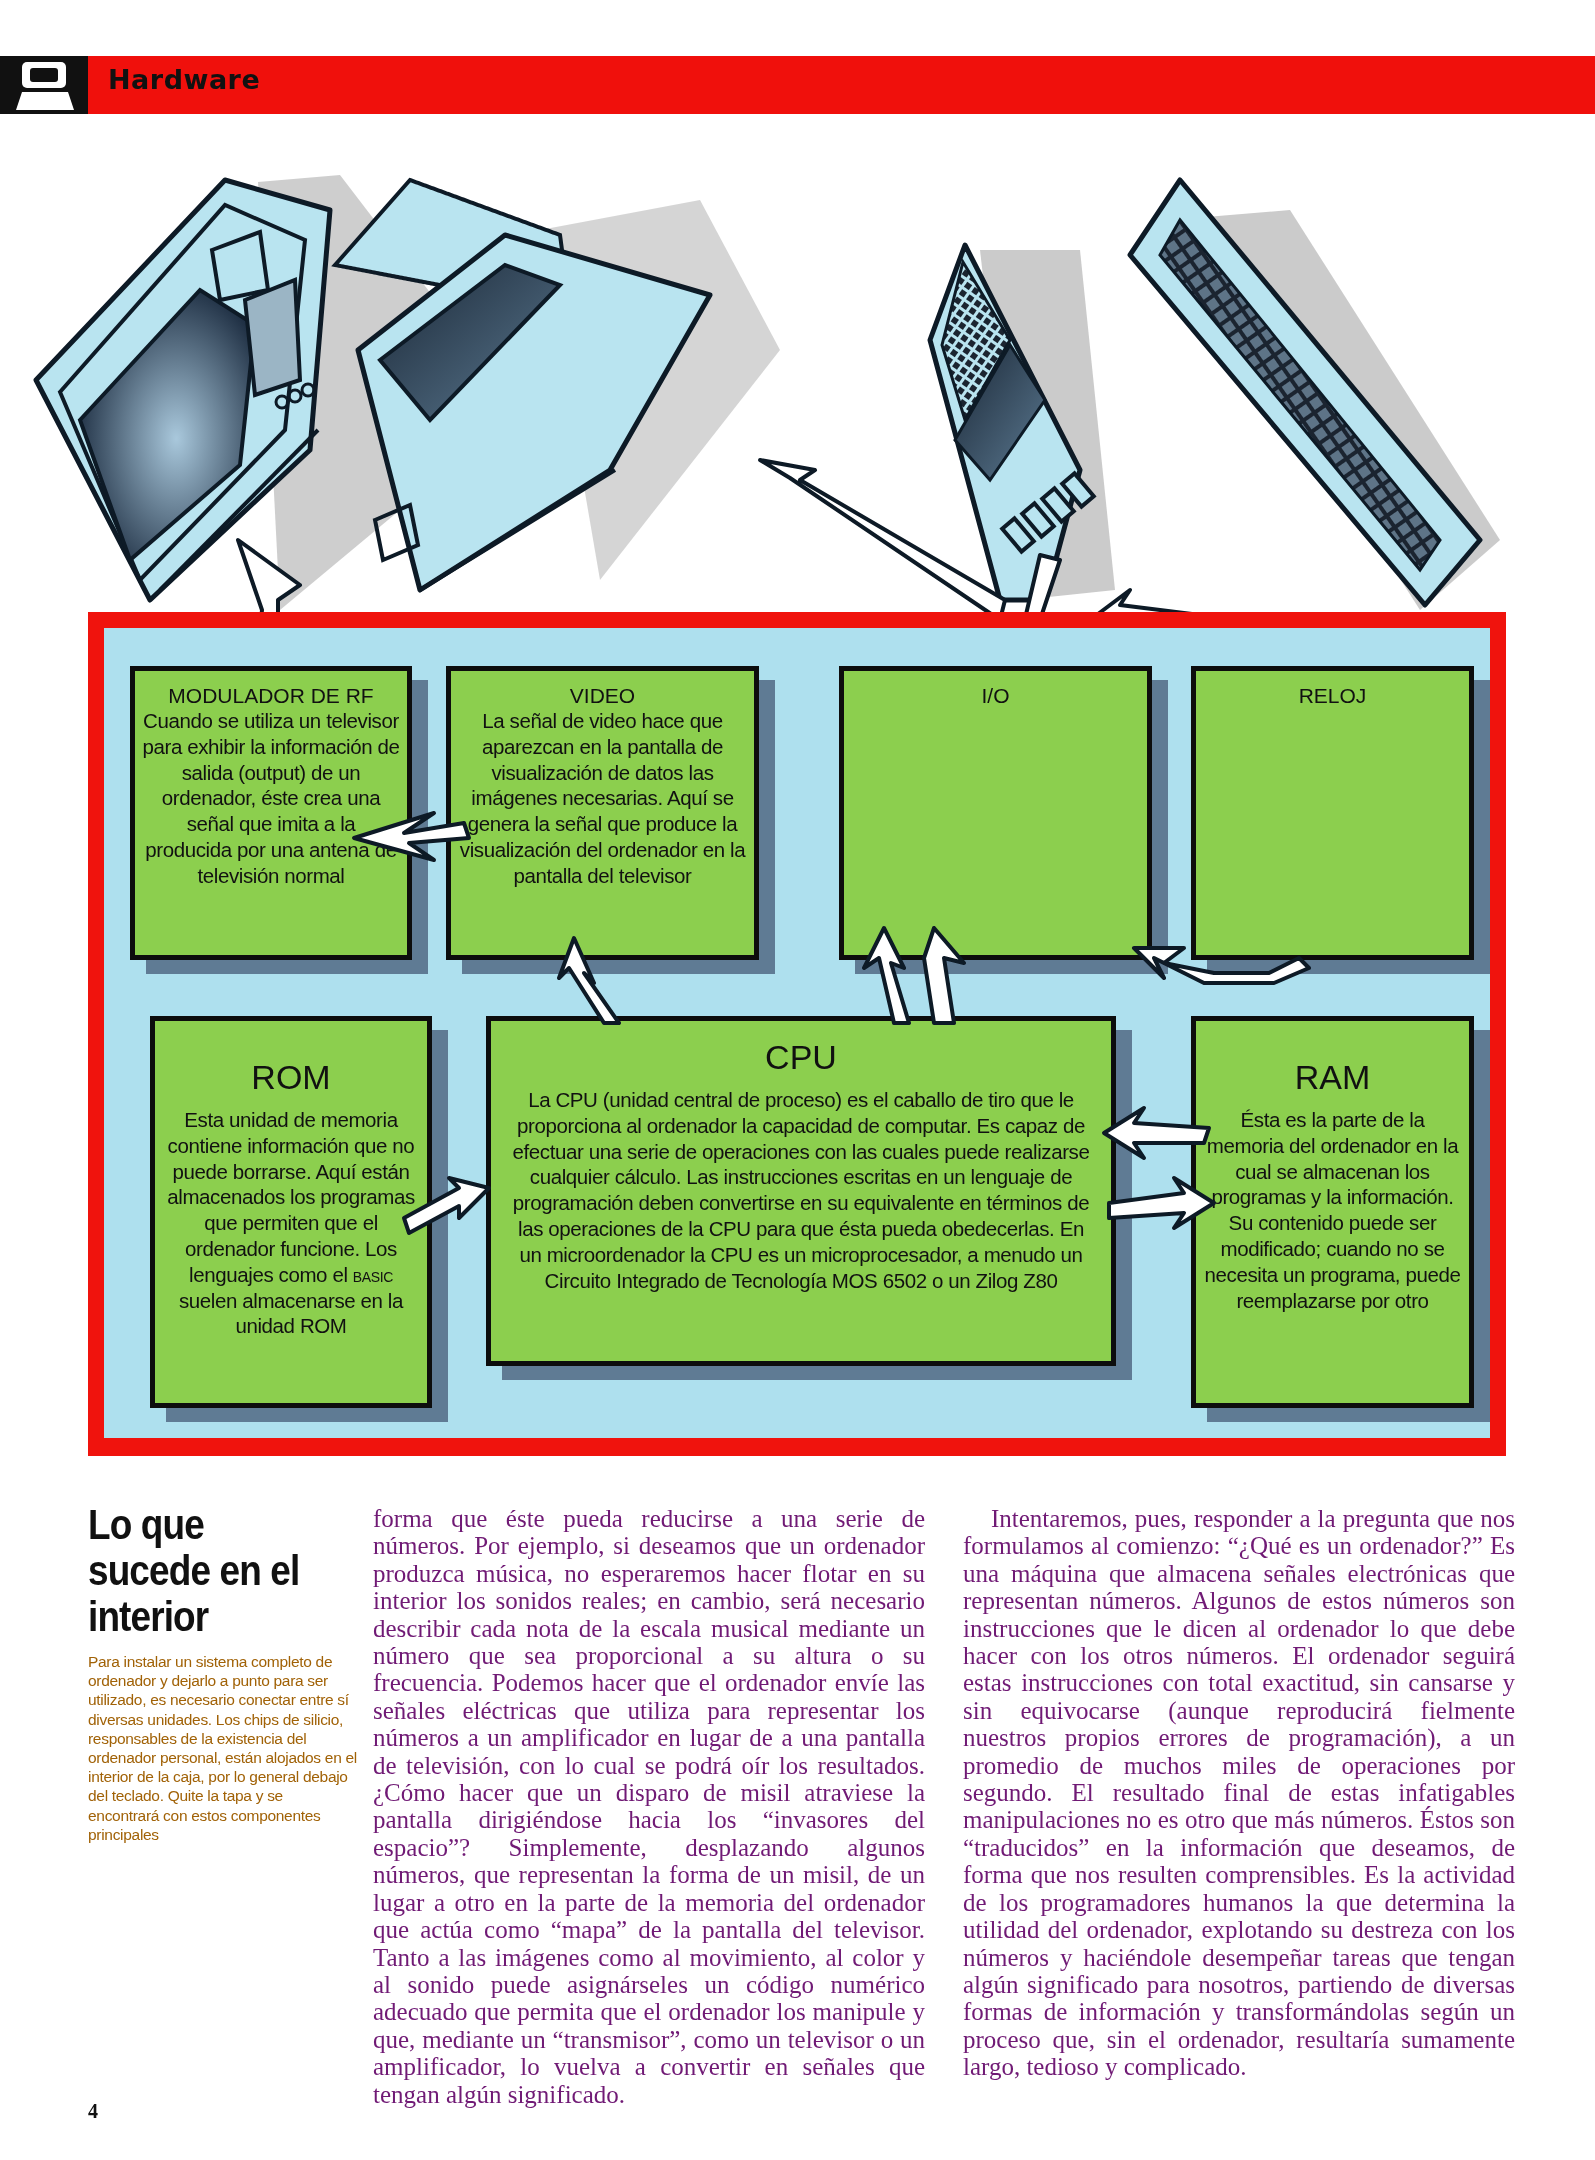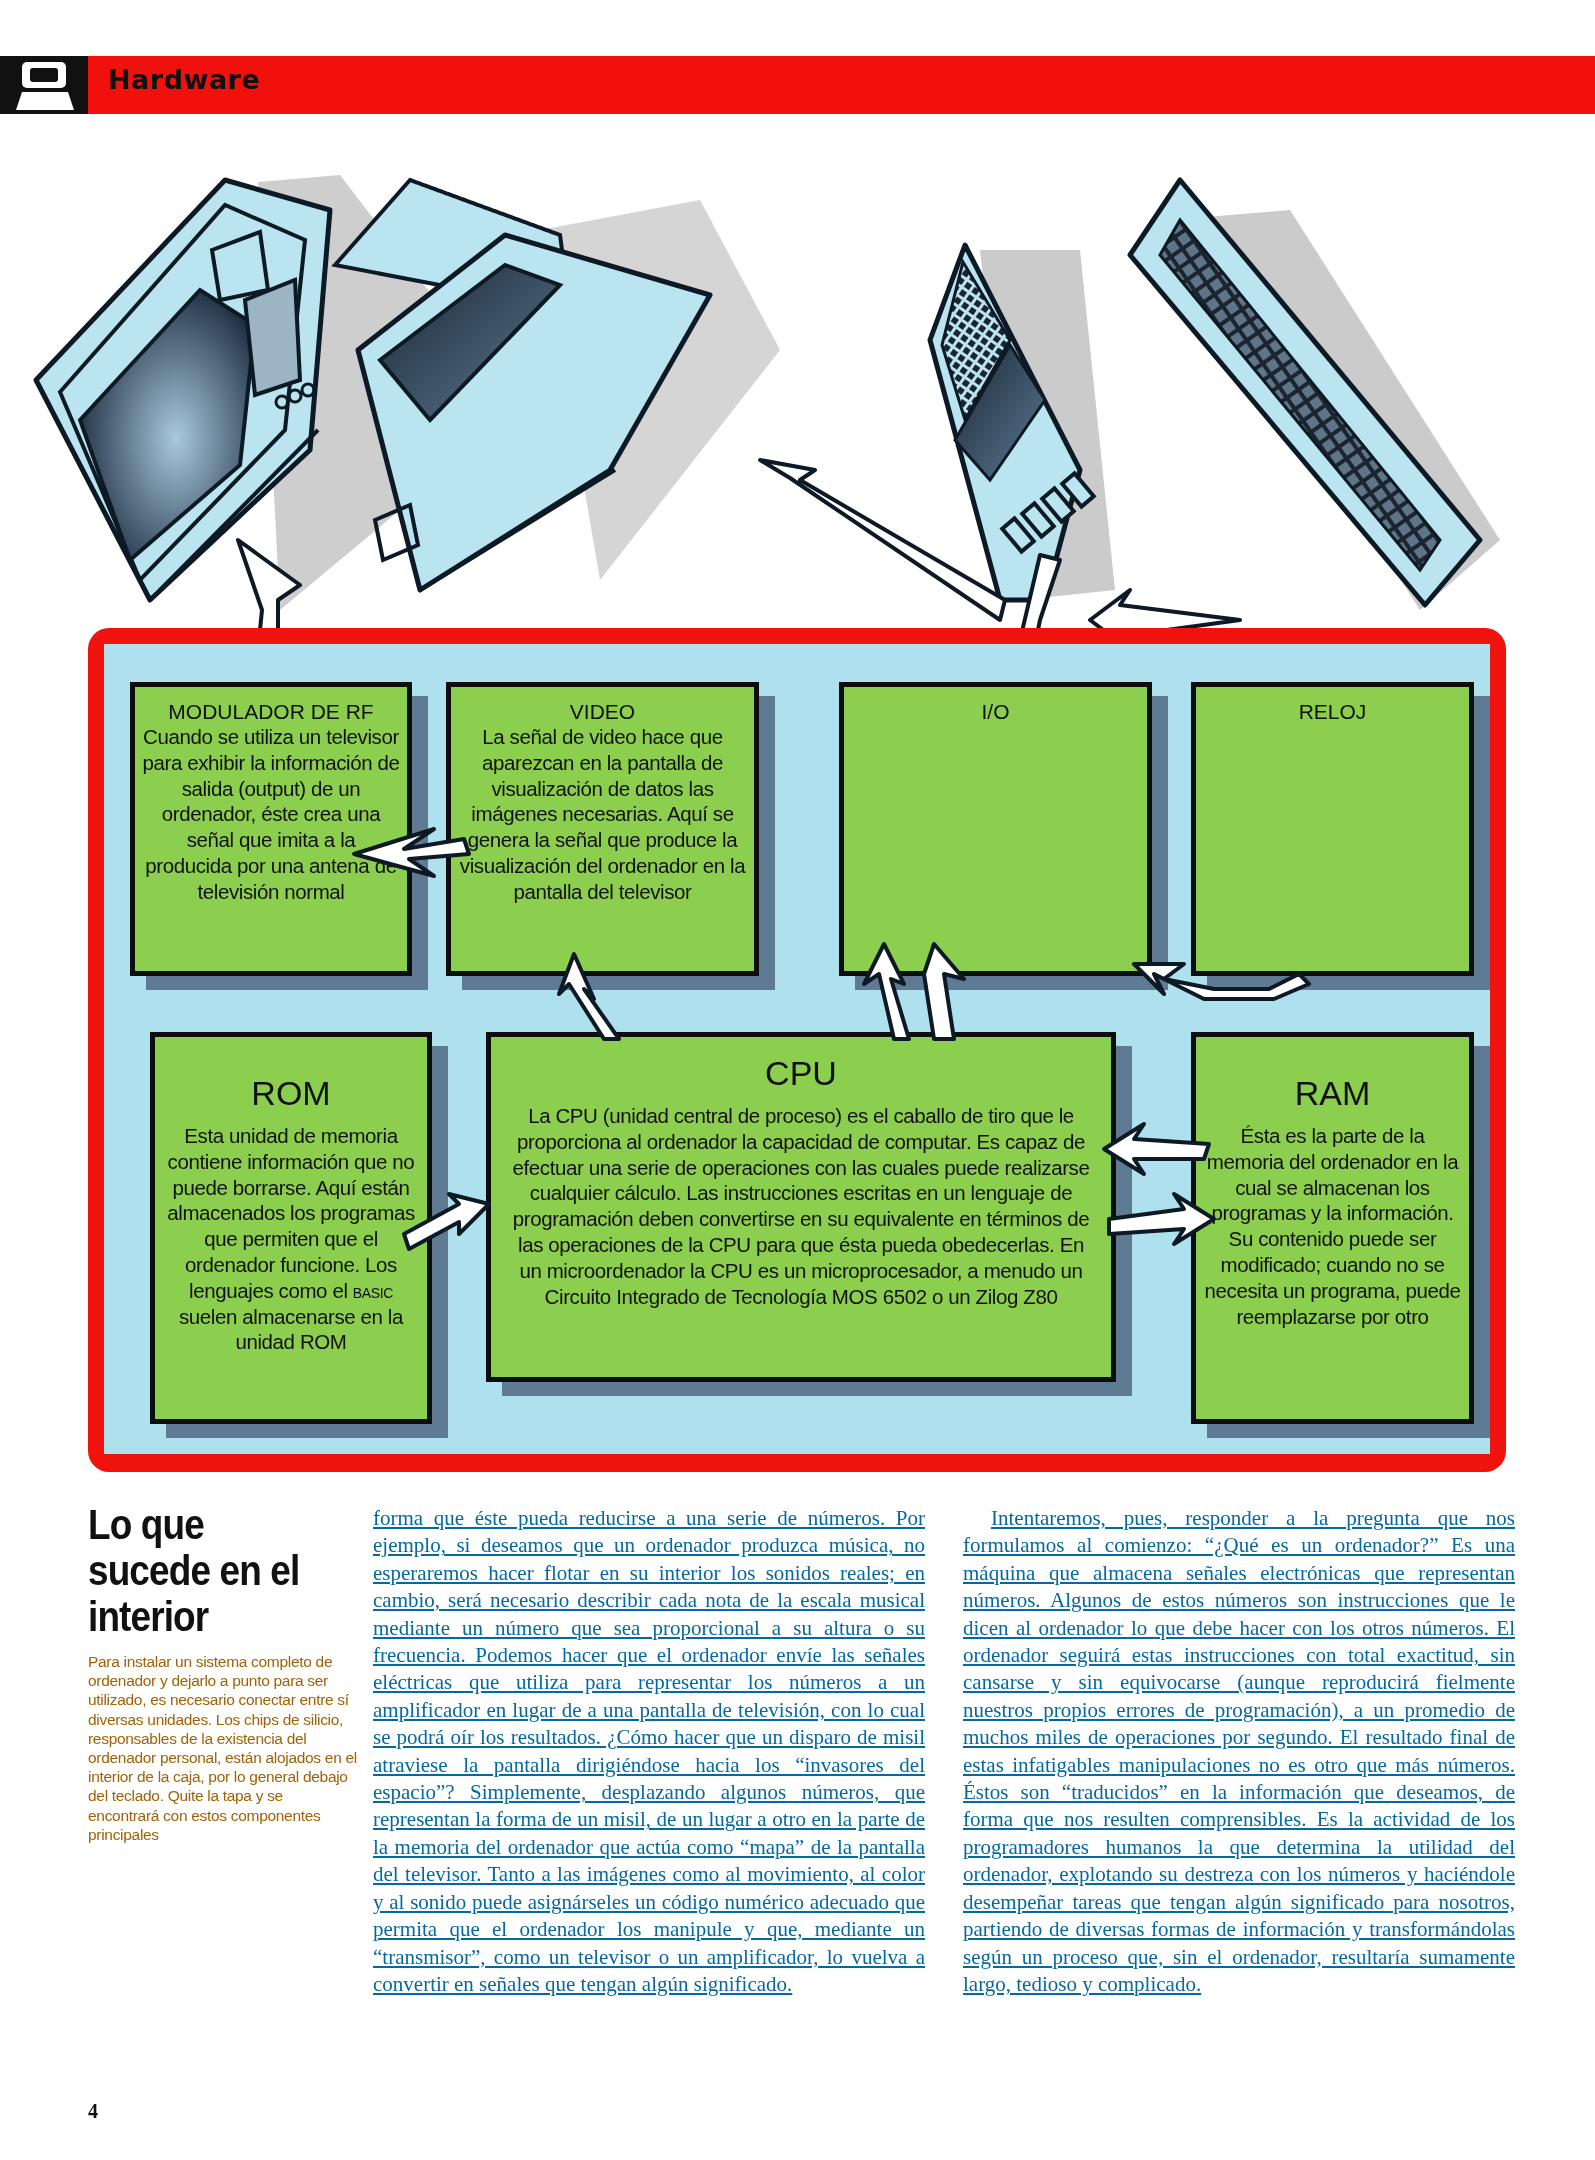--- a/index.html
+++ b/index.html
@@ -20,22 +20,22 @@
     .header-title {
       position: absolute; left: 108px; top: 64px; font-family: "DejaVu Sans", sans-serif;
       font-weight: bold; font-size: 27px; color: #111; letter-spacing: 0.5px;
     }
 
     
     .illustration { position: absolute; left: 0; top: 140px; width: 1595px; height: 500px; }
 
     
     .diagram-frame {
-      position: absolute; left: 88px; top: 628px; width: 1418px; height: 844px;
-      background: #f0130d; box-sizing: border-box; border-radius: 21px;
+      position: absolute; left: 88px; top: 612px; width: 1418px; height: 844px;
+      background: #f0130d; box-sizing: border-box;
     }
     .diagram-inner {
       position: absolute; left: 16px; top: 16px; right: 16px; bottom: 18px;
       background: #aee0ee;
     }
     .box {
       position: absolute; background: #8ccf4e; border: 5px solid #0d0d0d;
       box-sizing: border-box; text-align: center;
       font-family: "Liberation Sans", sans-serif; font-stretch: condensed;
       color: #111; box-shadow: 16px 14px 0 #5f7b94;
@@ -52,22 +52,22 @@
       font-family: "Liberation Sans", sans-serif; font-weight: bold; font-size: 42px;
       line-height: 46px; color: #111; letter-spacing: -1px; transform: scaleX(0.88); transform-origin: left top;
     }
     .intro {
       position: absolute; left: 88px; top: 1652px; width: 270px;
       font-family: "Liberation Sans", sans-serif; font-size: 15.5px; line-height: 19.2px;
       letter-spacing: -0.3px; color: #a16207;
     }
     .col {
       position: absolute; top: 1505px; width: 552px;
-      font-family: "Liberation Serif", serif; font-size: 21px; line-height: 27.4px;
-      text-align: justify; color: #0369a1; text-decoration: underline;
+      font-family: "Liberation Serif", serif; font-size: 25px; line-height: 27.4px;
+      text-align: justify; color: #701a75;
     }
     .col.c1 { left: 373px; }
     .col.c2 { left: 963px; text-indent: 28px; }
     .page-number {
       position: absolute; left: 88px; top: 2100px;
       font-family: "Liberation Serif", serif; font-weight: bold; font-size: 20px; color: #111;
     }
   </style>
 </head>
 <body>

